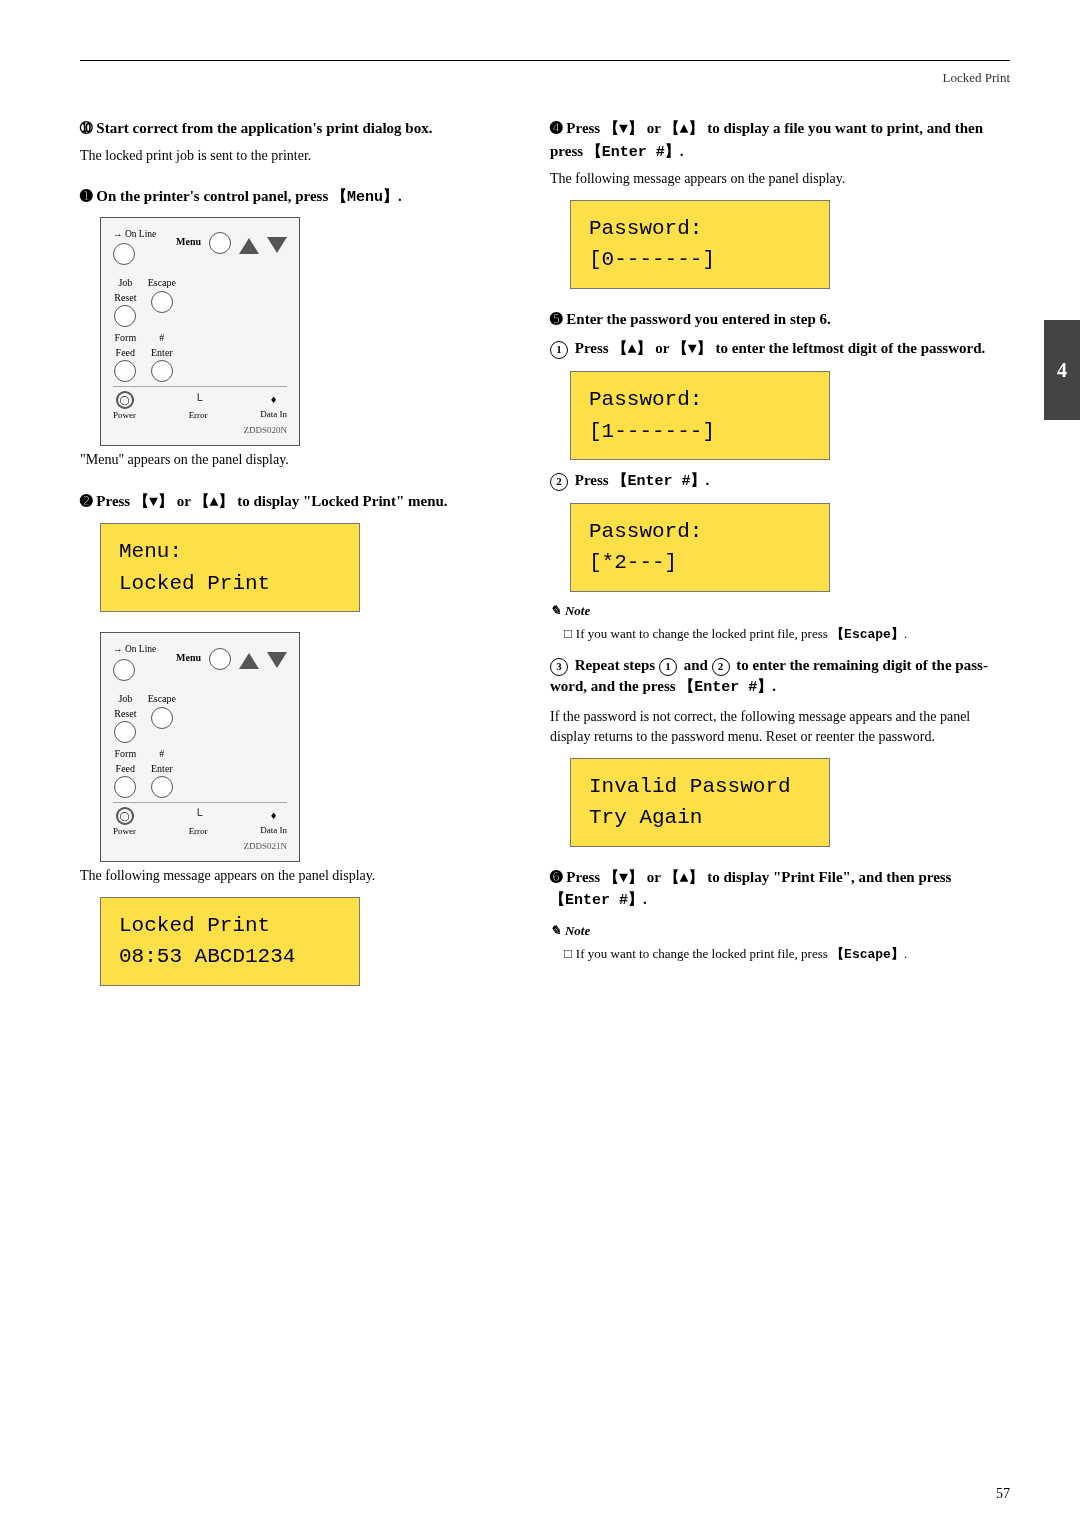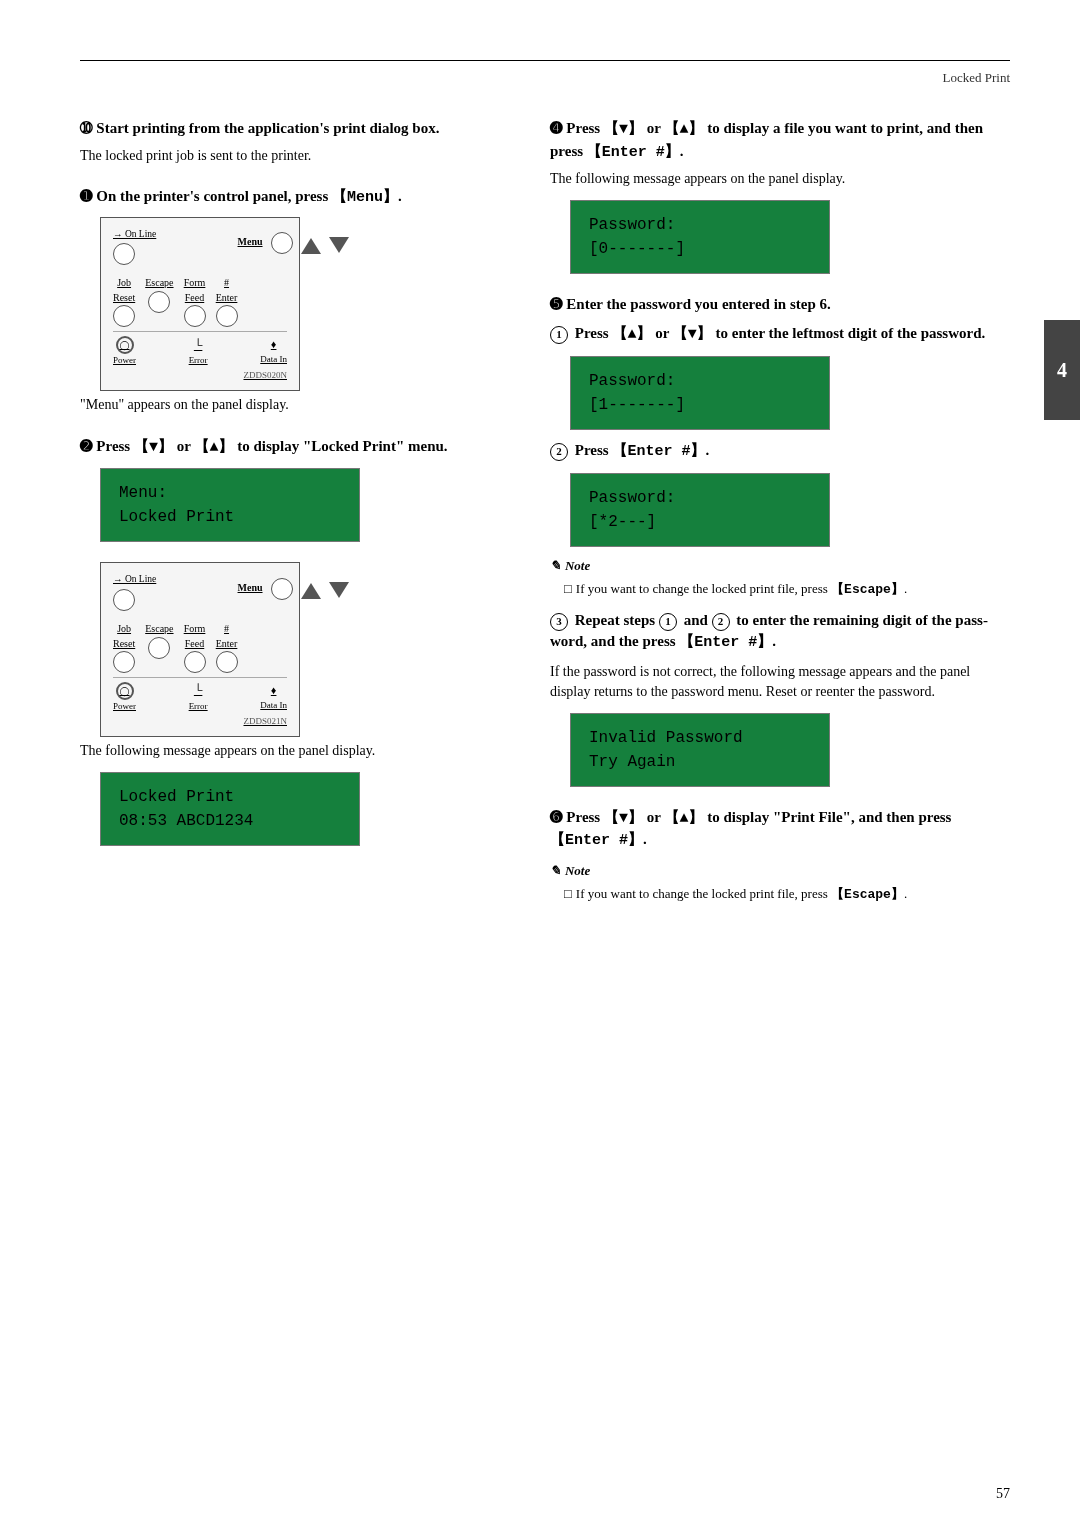--- a/index.html
+++ b/index.html
@@ -55,38 +55,37 @@
     }
     
     .printer-panel {
       border: 1.5px solid #555;
       background: #f5f5f5;
       width: 200px;
       padding: 10px 12px 8px 12px;
       font-size: 11px;
       margin: 8px 0 4px 20px;
       position: relative;
-      text-decoration: underline;
     }
     .panel-label {
       font-size: 10px;
       text-align: center;
     }
     .panel-circle {
       width: 22px;
       height: 22px;
       border-radius: 50%;
       border: 1.5px solid #555;
       background: #fff;
       display: inline-block;
       margin: 0 auto;
     }
     .panel-grid {
       display: grid;
-      grid-template-columns: 1fr 1fr 1fr 1fr;
+      grid-template-columns: 1fr 1fr;
       gap: 4px 10px;
       width: 100%;
     }
     .panel-cell {
       display: flex;
       flex-direction: column;
       align-items: center;
     }
     .panel-triangle {
       width: 0;
@@ -153,23 +152,23 @@
     }
     .zdds-label {
       font-size: 9px;
       text-align: right;
       color: #555;
       margin-top: 2px;
     }
     
     .lcd-box {
       border: 1.5px solid #777;
-      background: #15803d;
+      background: #fde047;
       font-family: 'Courier New', Courier, monospace;
-      font-size: 16px;
+      font-size: 21px;
       padding: 12px 18px;
       margin: 10px 0 10px 20px;
       width: 260px;
       line-height: 1.5;
     }
     
     .note-section {
       margin: 10px 0;
       font-size: 13px;
     }
@@ -244,21 +243,21 @@
 
   <div class="section-4-bar">4</div>
 
   <div class="two-col">
 
     <div class="col-left">
 
       <div class="step">
         <div class="step-title">
           <span class="bold">➉</span>
-          <span>Start printing from the application's print dialog box.</span>
+          <span>Start correct from the application's print dialog box.</span>
         </div>
         <div class="step-body">The locked print job is sent to the printer.</div>
       </div>
 
       <div class="step">
         <div class="step-title">
           <span class="bold">➊</span>
           <span> On the printer's control panel, press <span class="bracket">【Menu】</span>.</span>
         </div>
 

